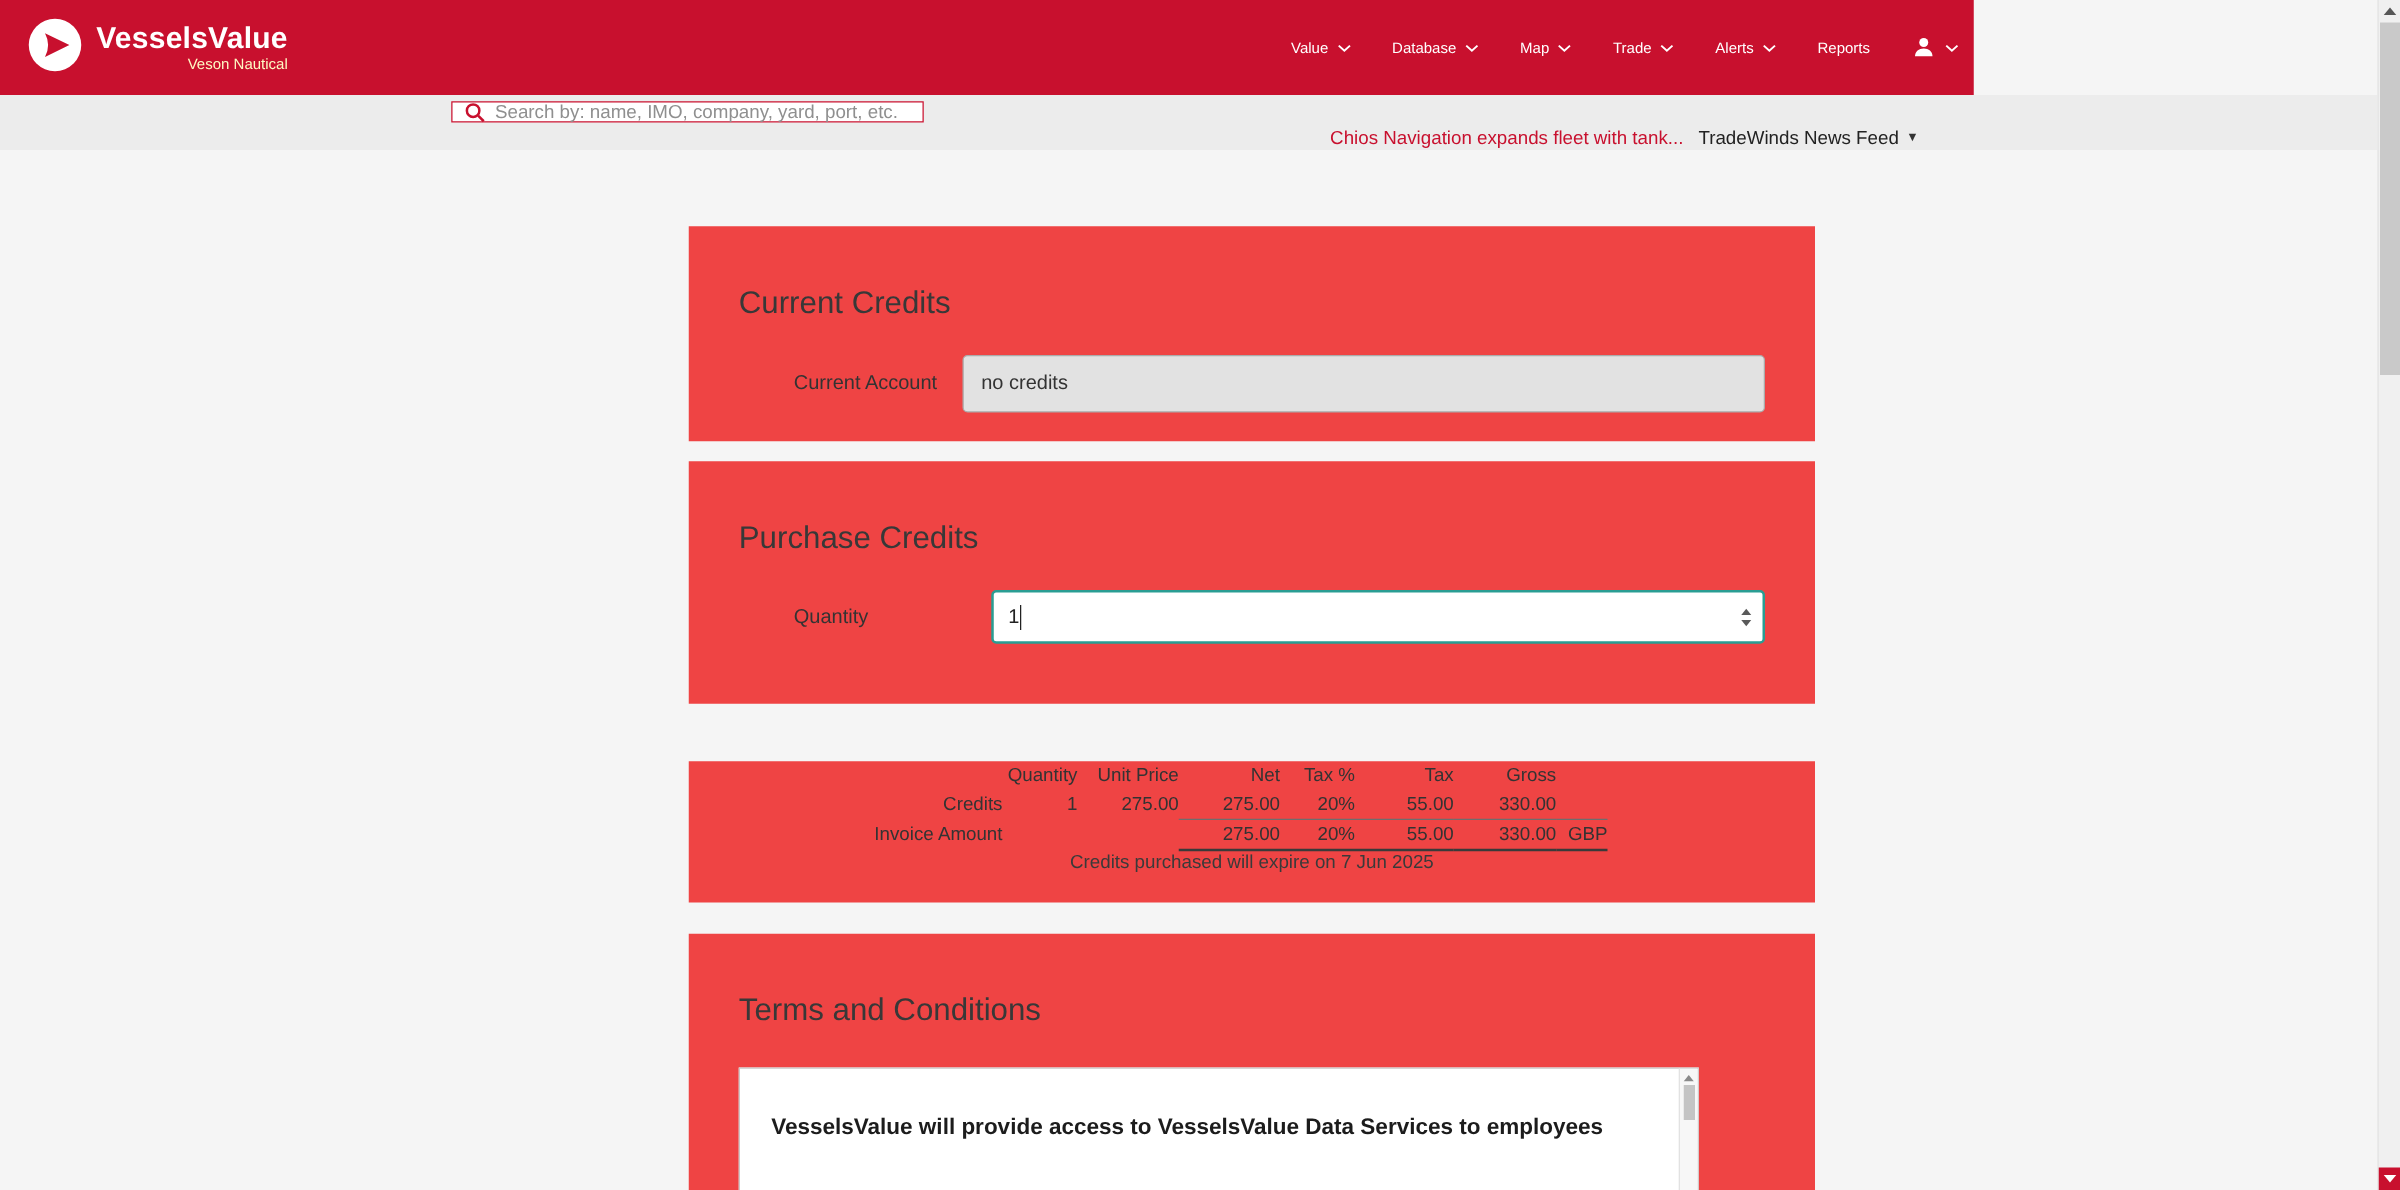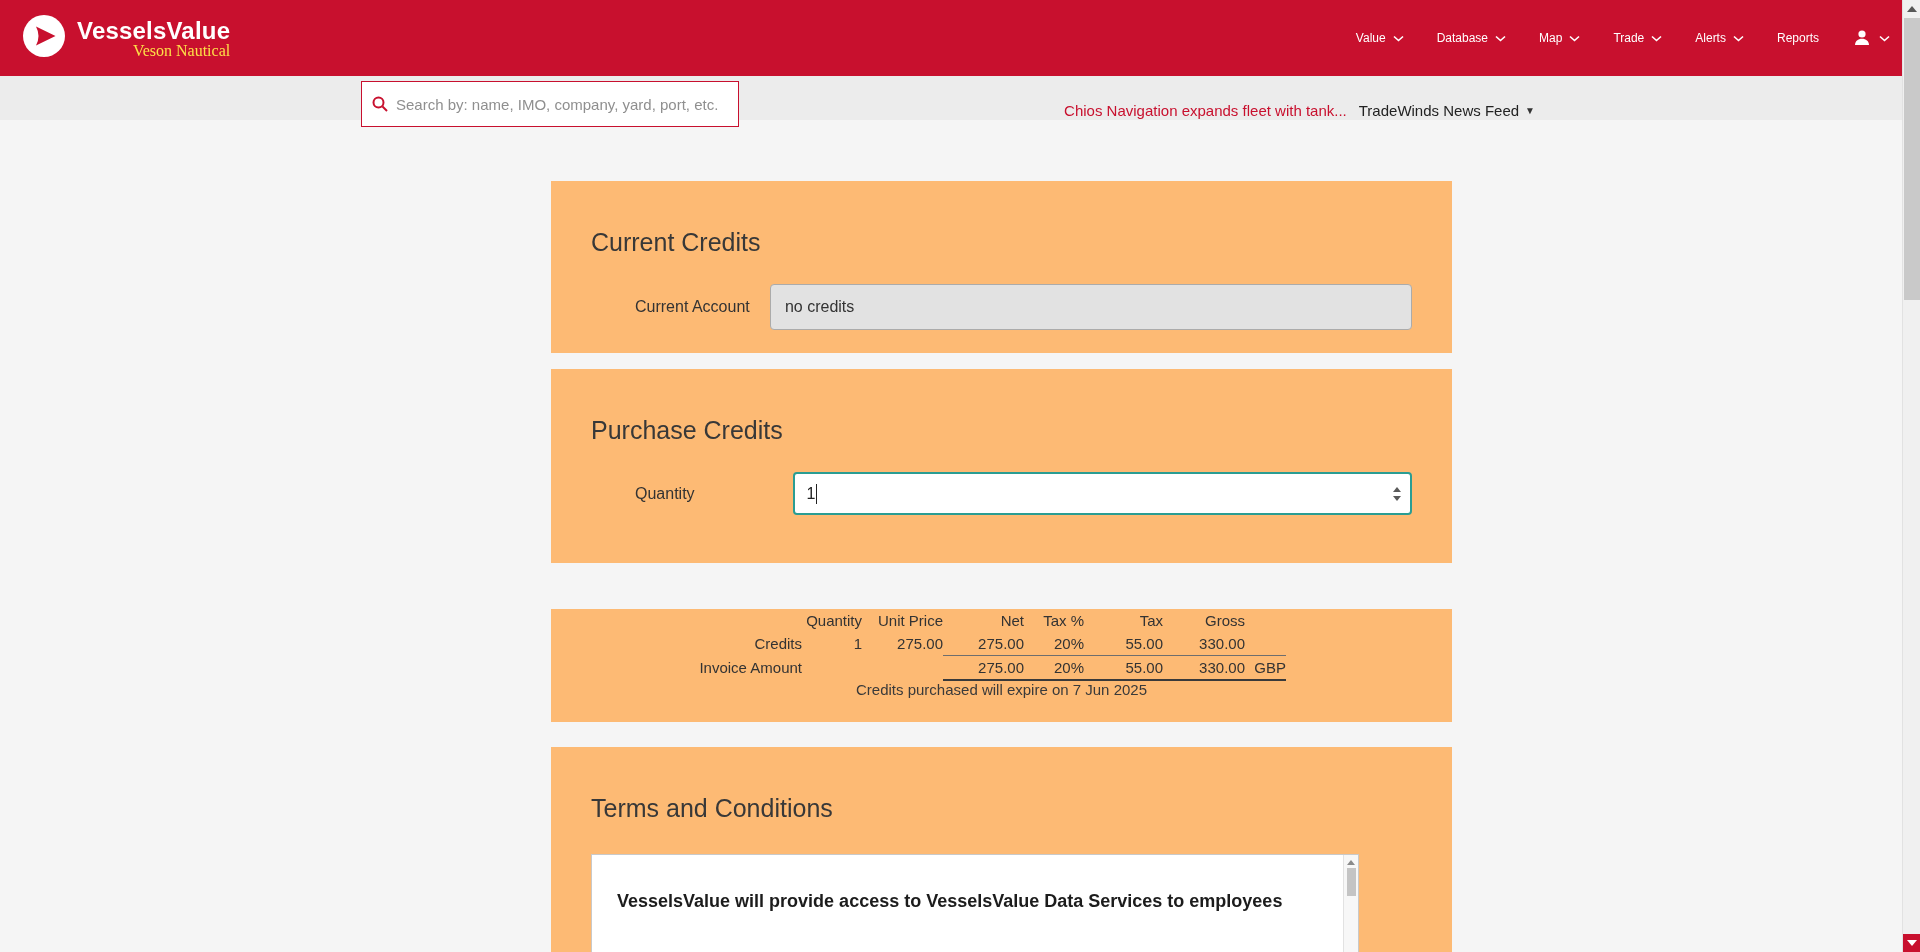--- a/index.html
+++ b/index.html
@@ -6,43 +6,43 @@
   html,body { width:1920px; height:952px; overflow:hidden; }
   body {
     font-family:"Liberation Sans", sans-serif;
     background:#f5f5f5;
     position:relative;
     color:#333;
   }
 
   
   .topbar {
-    width:1902px; height:76px;
+    width:1579px; height:76px;
     background:#c8102e;
     display:flex; align-items:center; justify-content:space-between;
     padding:0 12px 0 22px;
   }
   .brand { display:flex; align-items:center; gap:11px; cursor:pointer; }
   .brand-text { display:flex; flex-direction:column; text-align:right; }
   .brand-name { color:#fff; font-size:24px; font-weight:bold; letter-spacing:0.2px; line-height:26px; }
-  .brand-tagline { color:#fde047; font-size:16px; line-height:14px;font-family:Liberation Serif, serif; }
+  .brand-tagline { color:#fef9c3; font-size:12px; line-height:14px; }
 
   .nav { display:flex; align-items:center; gap:33px; }
   .nav-item { display:flex; align-items:center; gap:7px; color:#fff; font-size:12px; cursor:pointer; text-decoration:none; }
   .chev { display:block; }
 
   
   .search-row {
     width:1902px; height:44px;
     background:#ececec;
     position:relative;
   }
   .search-box {
     position:absolute; left:361px; top:5px;
-    width:378px; height:46px;
+    width:378px; height:17px;
     background:#fff;
     border:1px solid #c8102e;
     display:flex; align-items:center;
     padding:0 9px;
   }
   .search-box input {
     border:none; outline:none; flex:1; font-size:15px; color:#333;
     font-family:"Liberation Sans", sans-serif; background:transparent; margin-left:7px;
   }
   .search-box input::placeholder { color:#8f8f8f; }
@@ -50,21 +50,21 @@
     position:absolute; right:367px; top:12px; height:44px;
     display:flex; align-items:center; gap:12px;
   }
   .news-headline { color:#c8102e; font-size:15px; cursor:pointer; text-decoration:none; }
   .news-feed { color:#222; font-size:15px; display:flex; align-items:center; gap:6px; cursor:pointer; }
   .news-caret { font-size:10px; color:#333; }
 
   
   .card {
     width:901px; margin-left:551px;
-    background:#fdba74;
+    background:#ef4444;
     padding:0 40px;
   }
   .card h2 { font-size:25px; font-weight:400; color:#383838; padding-top:46px; line-height:30px; }
   #card-current { margin-top:61px; padding-bottom:23px; }
   #card-purchase { margin-top:16px; padding-bottom:48px; }
   #card-invoice { margin-top:14px; padding-bottom:24px; }
   #card-terms { margin-top:25px; padding-bottom:60px; }
 
   .field-row { display:flex; align-items:center; margin-top:27px; }
   .field-label { width:166px; font-size:16px; color:#333;margin-left:44px; }

